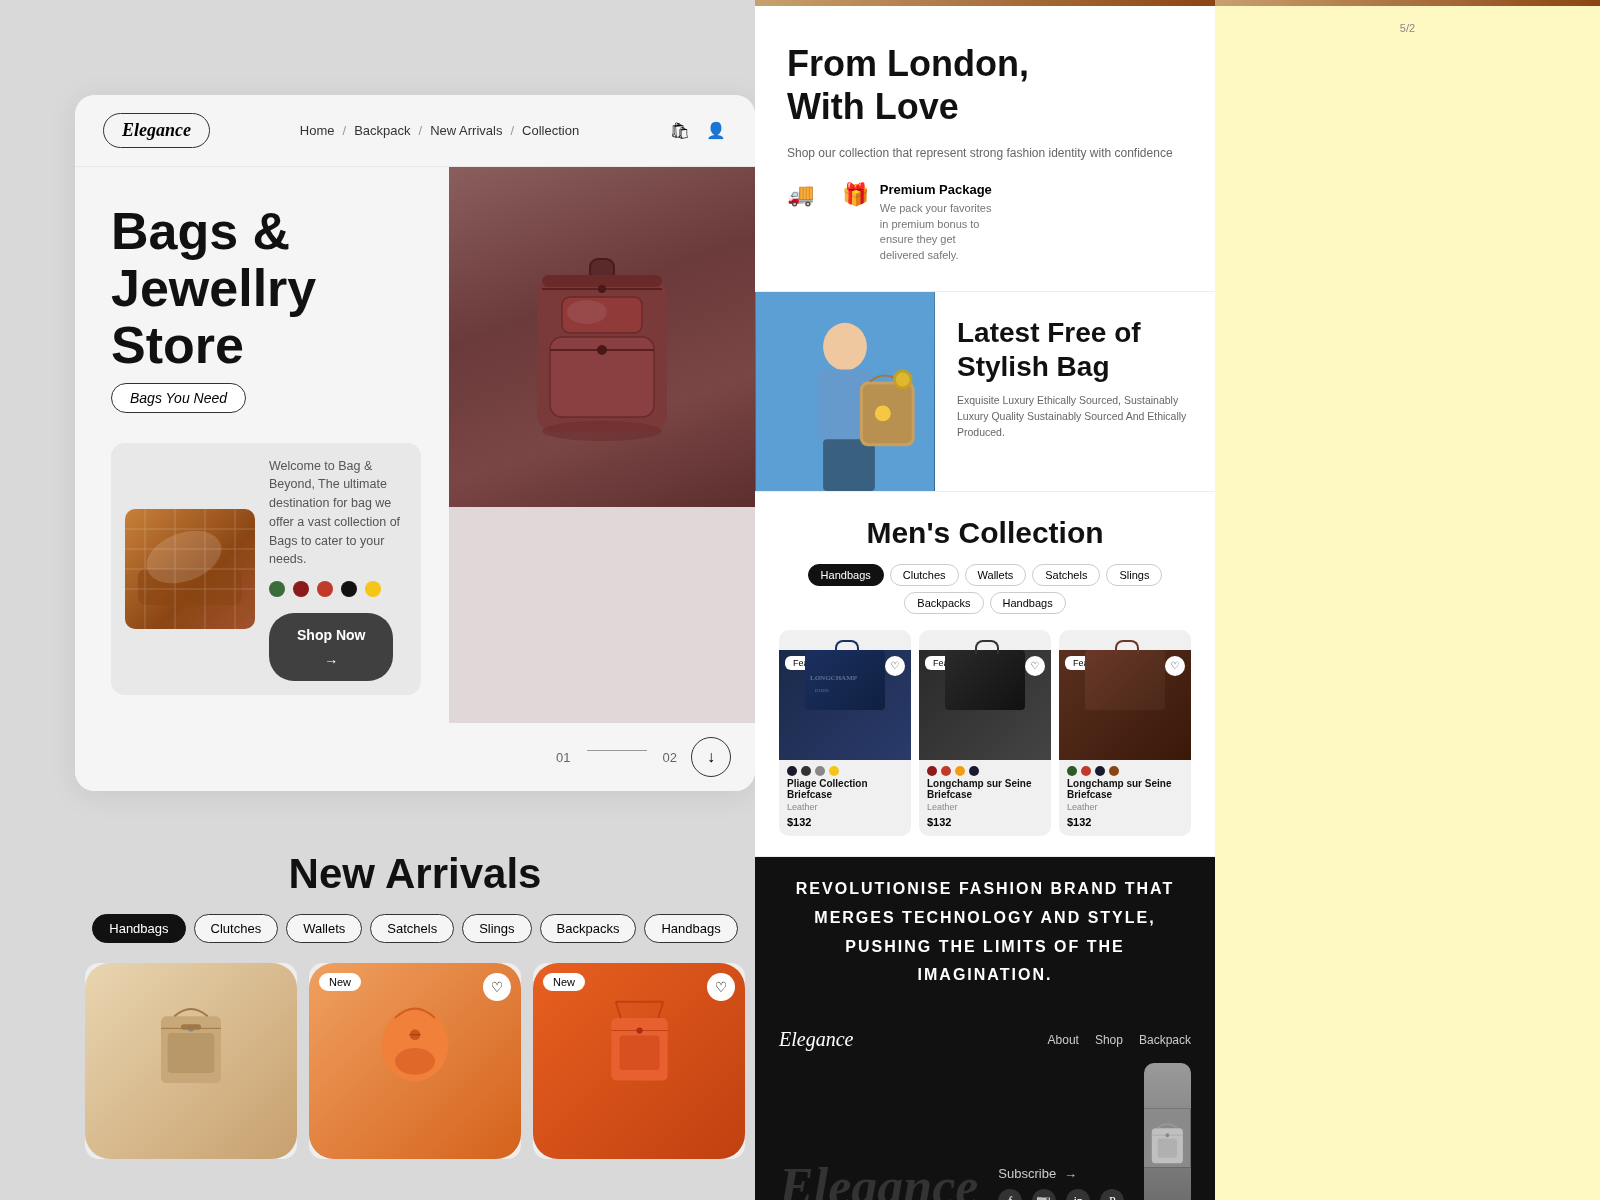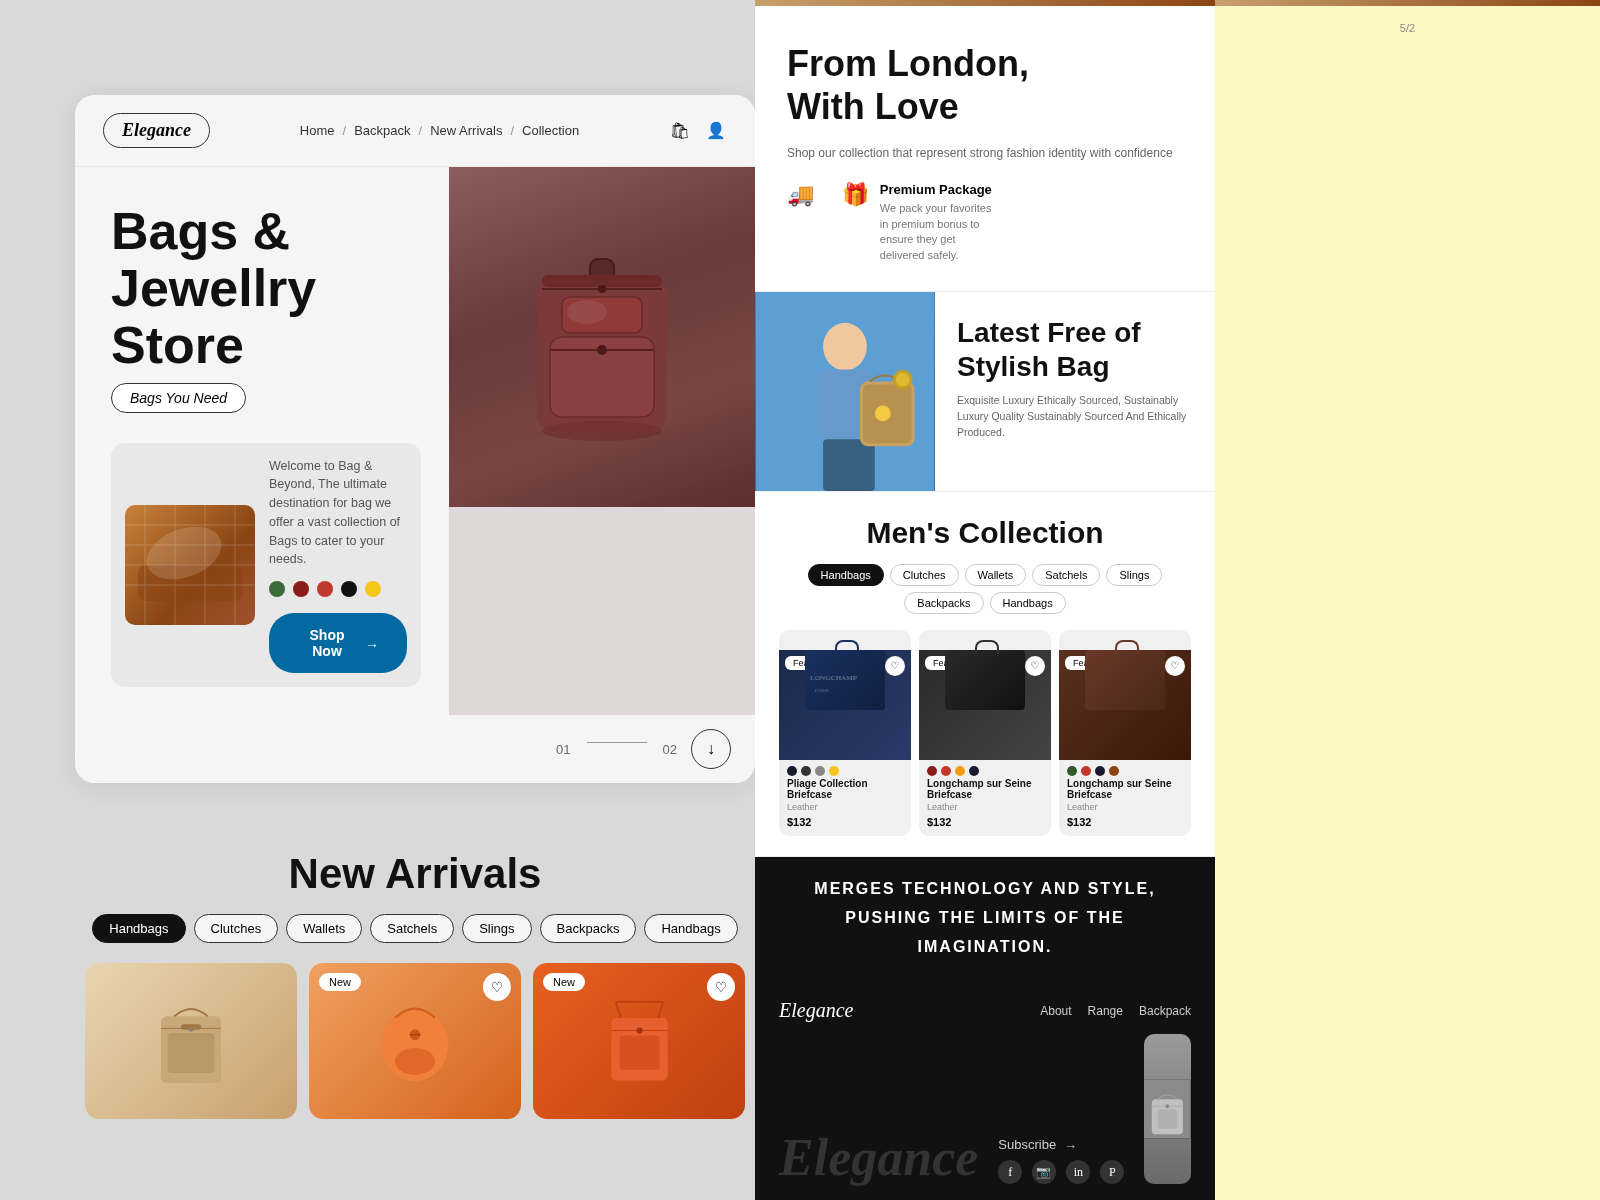--- a/index.html
+++ b/index.html
@@ -150,30 +150,31 @@
     .color-dot {
       width: 16px;
       height: 16px;
       border-radius: 50%;
       cursor: pointer;
     }
     .shop-btn {
       display: inline-flex;
       align-items: center;
       gap: 8px;
-      background: #0369a1;
+      background: #404040;
       color: #fff;
       border: none;
       border-radius: 25px;
       padding: 14px 28px;
       font-size: 14px;
       font-family: Arial, sans-serif;
       font-weight: 600;
       cursor: pointer;
       margin-top: 16px;
+      flex-direction: column;
     }
     .hero-right {
       width: 45%;
       background: #e0d8d8;
       position: relative;
       border-radius: 0 0 0 0;
       overflow: hidden;
     }
     .backpack-img {
       width: 100%;
@@ -266,23 +267,24 @@
       padding: 0 10px;
     }
     .product-card {
       flex: 1;
       border-radius: 14px;
       overflow: hidden;
       background: #eee;
       position: relative;
     }
     .product-card-img {
-      height: 156px;
+      height: 196px;
       position: relative;
       overflow: hidden;
+      border-radius: 25px;
     }
     .card-img-bg1 { background: linear-gradient(135deg, #e8d5b0 0%, #c8a06e 100%); }
     .card-img-bg2 { background: linear-gradient(135deg, #f0a060 0%, #d4621c 100%); }
     .card-img-bg3 { background: linear-gradient(135deg, #e86020 0%, #c04010 100%); }
     .new-badge {
       position: absolute;
       top: 10px;
       left: 10px;
       background: #fff;
       border-radius: 10px;
@@ -902,30 +904,31 @@
           <div class="mens-dot" style="background:#8b4513;"></div>
         </div>
         <div class="mens-card-name">Longchamp sur Seine Briefcase</div>
         <div class="mens-card-sub">Leather</div>
         <div class="mens-card-price">$132</div>
       </div>
     </div>
   </div>
 
   <div class="revolutionise">
+    <div>REVOLUTIONISE   FASHION   BRAND THAT</div>
     <div>MERGES      TECHNOLOGY      AND   STYLE,</div>
     <div>PUSHING THE LIMITS   OF THE IMAGINATION.</div>
   </div>
 
   <div class="dark-footer">
     <div class="footer-top-row">
       <div class="footer-logo">Elegance</div>
       <div class="footer-links">
         <a style="text-decoration:none;color:#ccc;">About</a>
-        <a style="text-decoration:none;color:#ccc;">Range</a>
+        <a style="text-decoration:none;color:#ccc;">Shop</a>
         <a style="text-decoration:none;color:#ccc;">Backpack</a>
       </div>
     </div>
     <div class="footer-bag-area">
       <div class="footer-big-text">Elegance</div>
       <div style="flex:1;">
         <div class="subscribe-row">
           <span>Subscribe</span>
           <span>→</span>
         </div>

